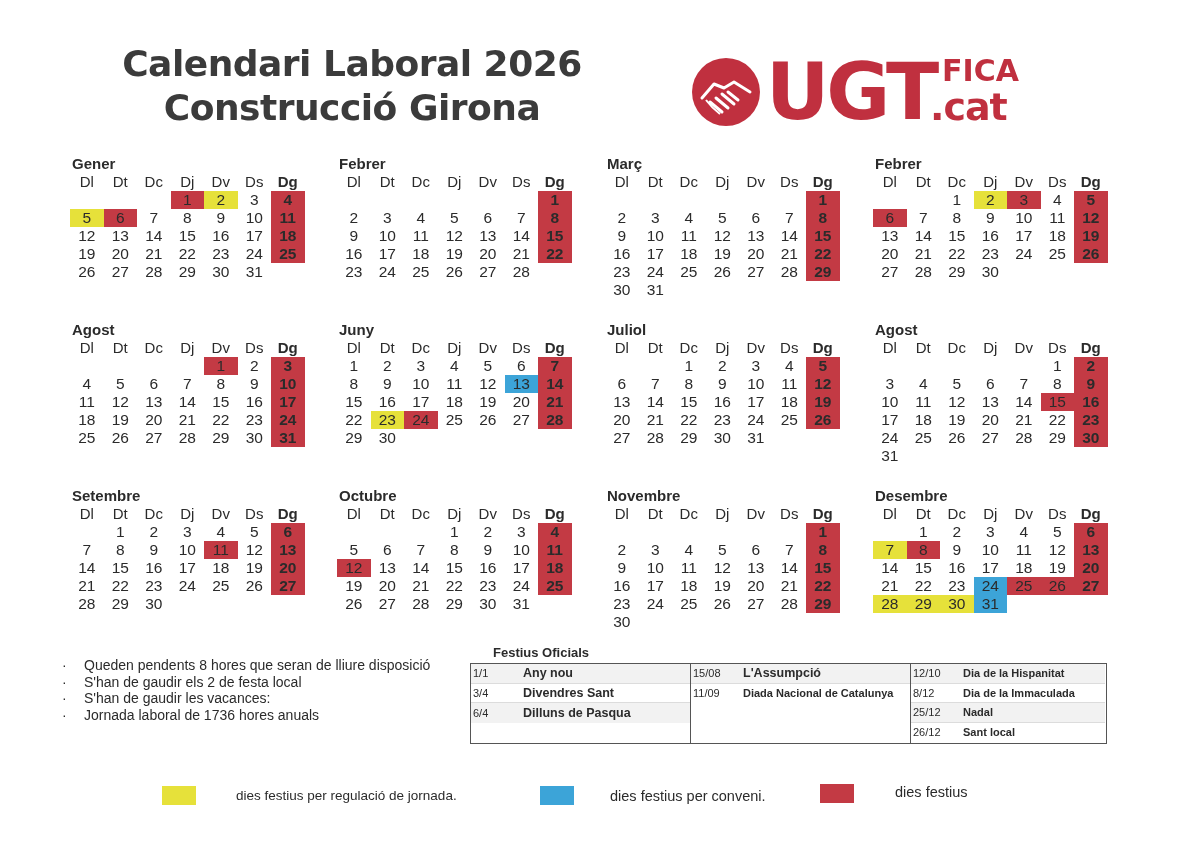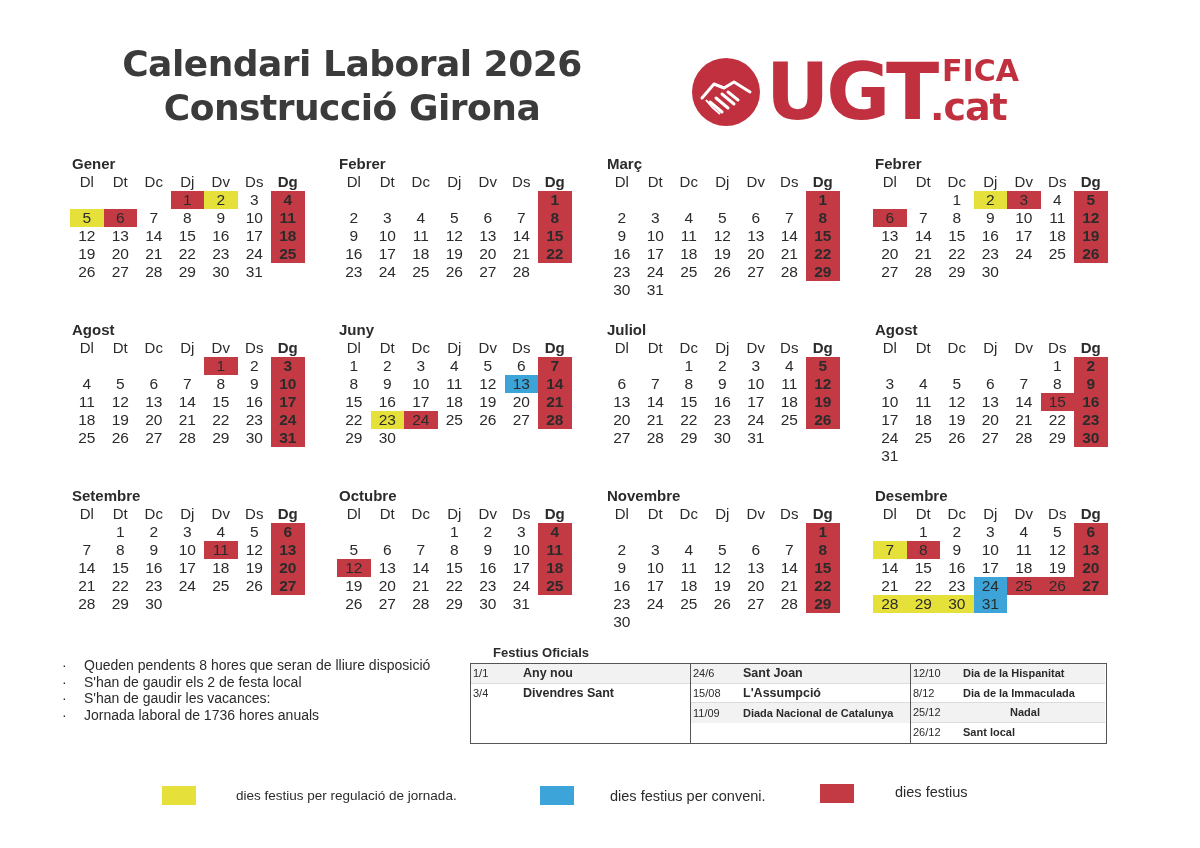--- a/index.html
+++ b/index.html
@@ -583,47 +583,47 @@
 <div class="fest-table" id="fest-table">
     <div class="fest-col" style="width: 220px;">
       <div class="fest-row">
         <span class="fest-date" style="width: 52px;">1/1</span>
         <span class="fest-name">Any nou</span>
       </div>
       <div class="fest-row">
         <span class="fest-date" style="width: 52px;">3/4</span>
         <span class="fest-name">Divendres Sant</span>
       </div>
+      <div class="fest-row">
+        <span class="fest-date" style="width: 52px;">6/4</span>
+        <span class="fest-name">Dilluns de Pasqua</span>
+      </div>
     </div>
     <div class="fest-col" style="width: 220px;">
-      <div class="fest-row">
-        <span class="fest-date" style="width: 52px;">24/6</span>
-        <span class="fest-name">Sant Joan</span>
-      </div>
       <div class="fest-row">
         <span class="fest-date" style="width: 52px;">15/08</span>
         <span class="fest-name">L'Assumpció</span>
       </div>
       <div class="fest-row">
         <span class="fest-date" style="width: 52px;">11/09</span>
         <span class="fest-name" style="font-size: 11px;">Diada Nacional de Catalunya</span>
       </div>
     </div>
     <div class="fest-col" style="width: 194px;">
       <div class="fest-row">
         <span class="fest-date" style="width: 52px;">12/10</span>
         <span class="fest-name" style="font-size: 11px;">Dia de la Hispanitat</span>
       </div>
       <div class="fest-row">
         <span class="fest-date" style="width: 52px;">8/12</span>
         <span class="fest-name" style="font-size: 11px;">Dia de la Immaculada</span>
       </div>
       <div class="fest-row">
         <span class="fest-date" style="width: 52px;">25/12</span>
-        <span class="fest-name" style="font-size: 11px; margin-left: 47px;">Nadal</span>
+        <span class="fest-name" style="font-size: 11px;">Nadal</span>
       </div>
       <div class="fest-row">
         <span class="fest-date" style="width: 52px;">26/12</span>
         <span class="fest-name" style="font-size: 11px;">Sant local</span>
       </div>
     </div>
   </div>
 
 <div class="legend" style="left:0;">
   <div class="sw" style="left:162px;background:#e6e13a;"></div>

